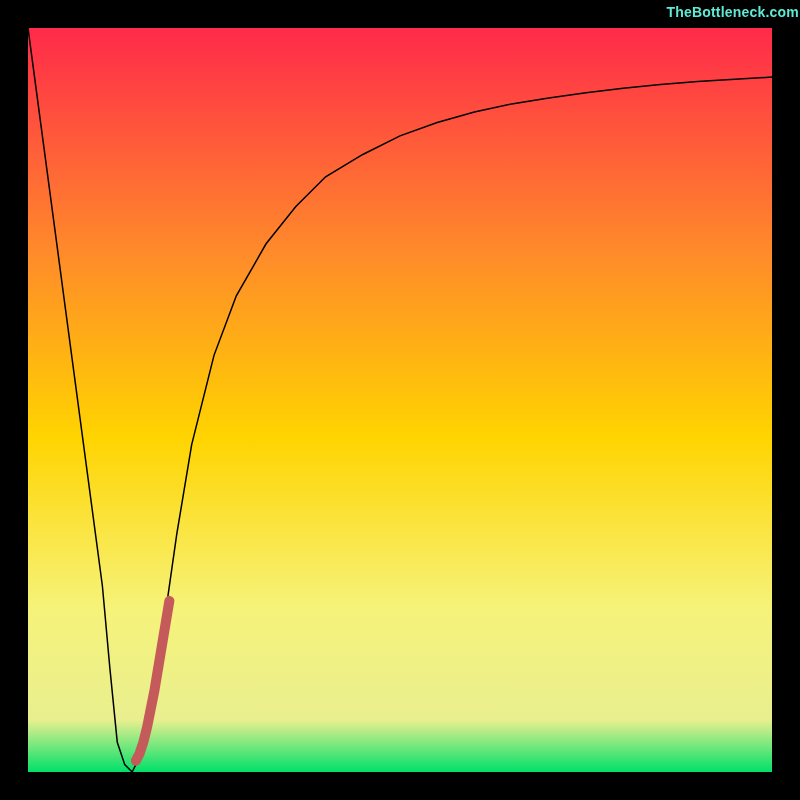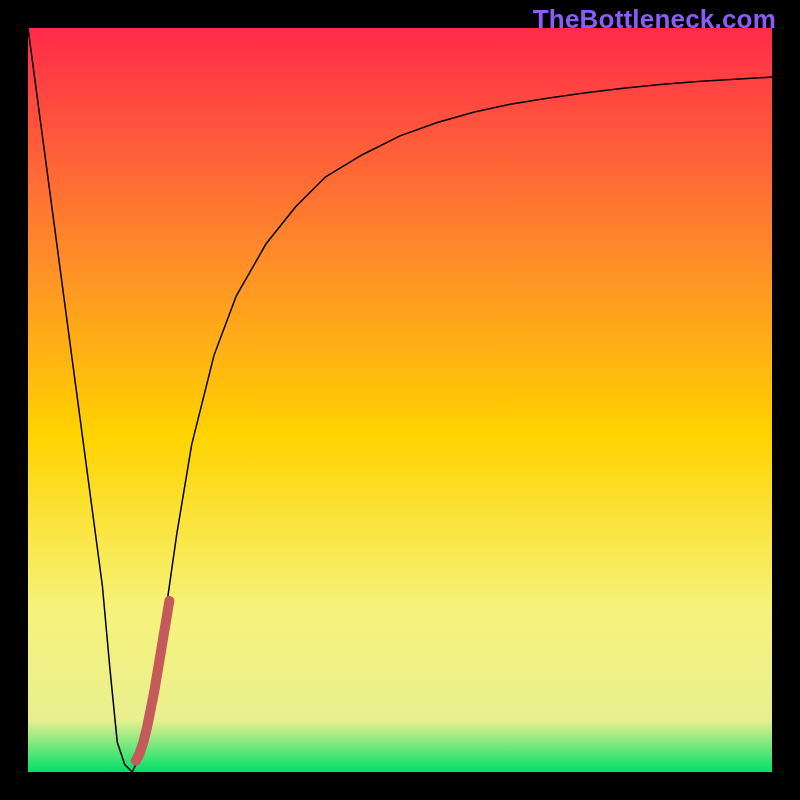--- a/index.html
+++ b/index.html
@@ -21,25 +21,25 @@
     position: absolute;
     left: 28px;
     top: 28px;
     width: 744px;
     height: 744px;
     overflow: hidden;
   }
   .watermark {
     position: absolute;
     top: 4px;
-    right: 24px;
+    right: 1px;
     font-family: Arial, Helvetica, sans-serif;
-    font-size: 26px;
+    font-size: 14px;
     font-weight: 600;
-    color: #8b5cf6;
+    color: #5eead4;
     letter-spacing: 0.2px;
     user-select: none;
   }
   svg { display: block; }
 </style>
 </head>
 <body>
 
 <div class="frame">
   <div class="plot">

